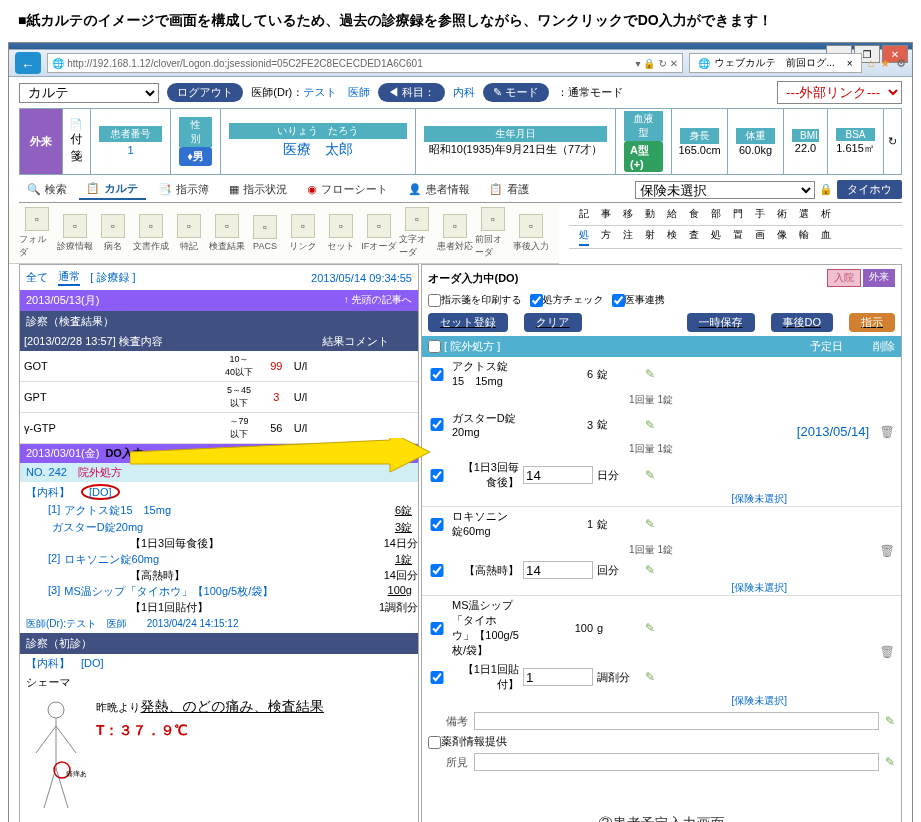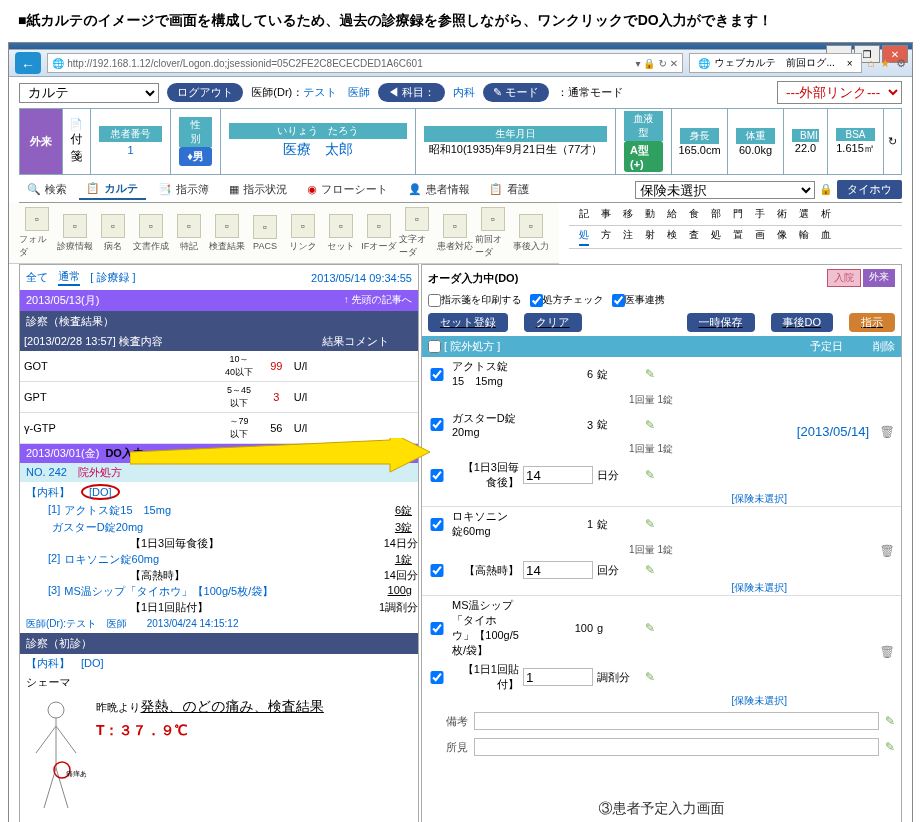--- a/index.html
+++ b/index.html
@@ -546,20 +546,21 @@
     <div style="width:80px;"></div>
     <div style="width:28px; display:flex; align-items:center; justify-content:center;">
               <span class="trash">🗑</span>
             </div>
   </div>
   <div class="remarks">
             <label>備考</label>
             <div class="remarks-box"></div>
             <span class="pencil">✎</span>
           </div>
+  <div style="padding:0 6px;"><label><input type="checkbox" style=""><span>薬剤情報提供</span></label></div>
   <div class="remarks">
             <label>所見</label>
             <div class="remarks-box"></div>
             <span class="pencil">✎</span>
           </div>
   <div class="screen-label">③患者予定入力画面</div>
 </div>
 </div>
 
 </div>

